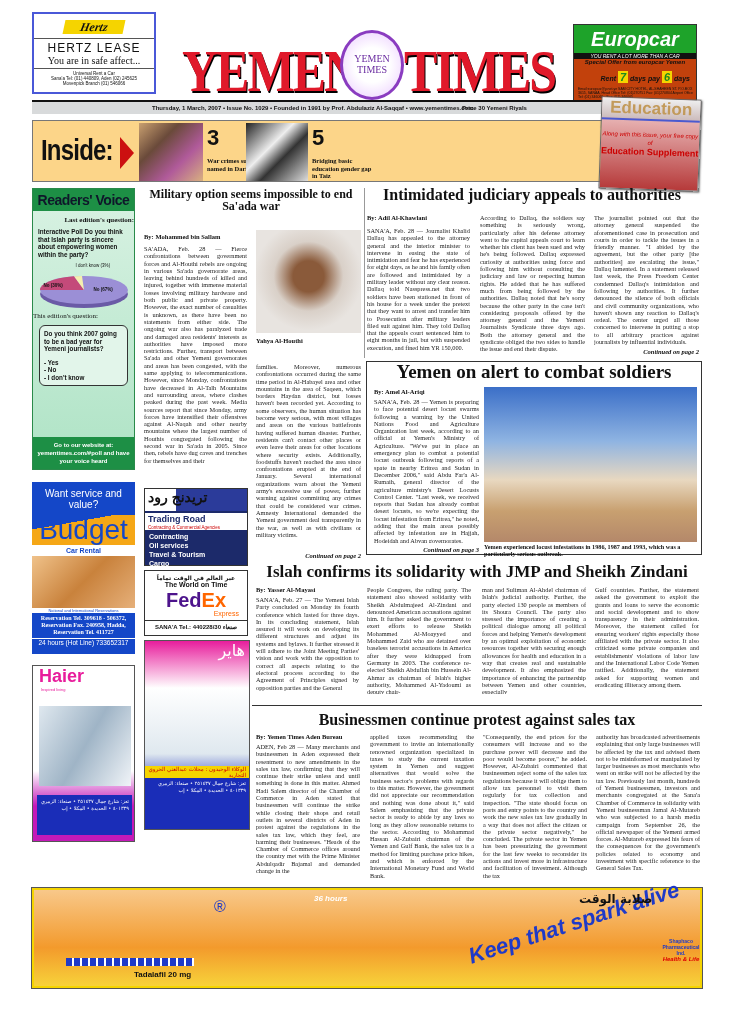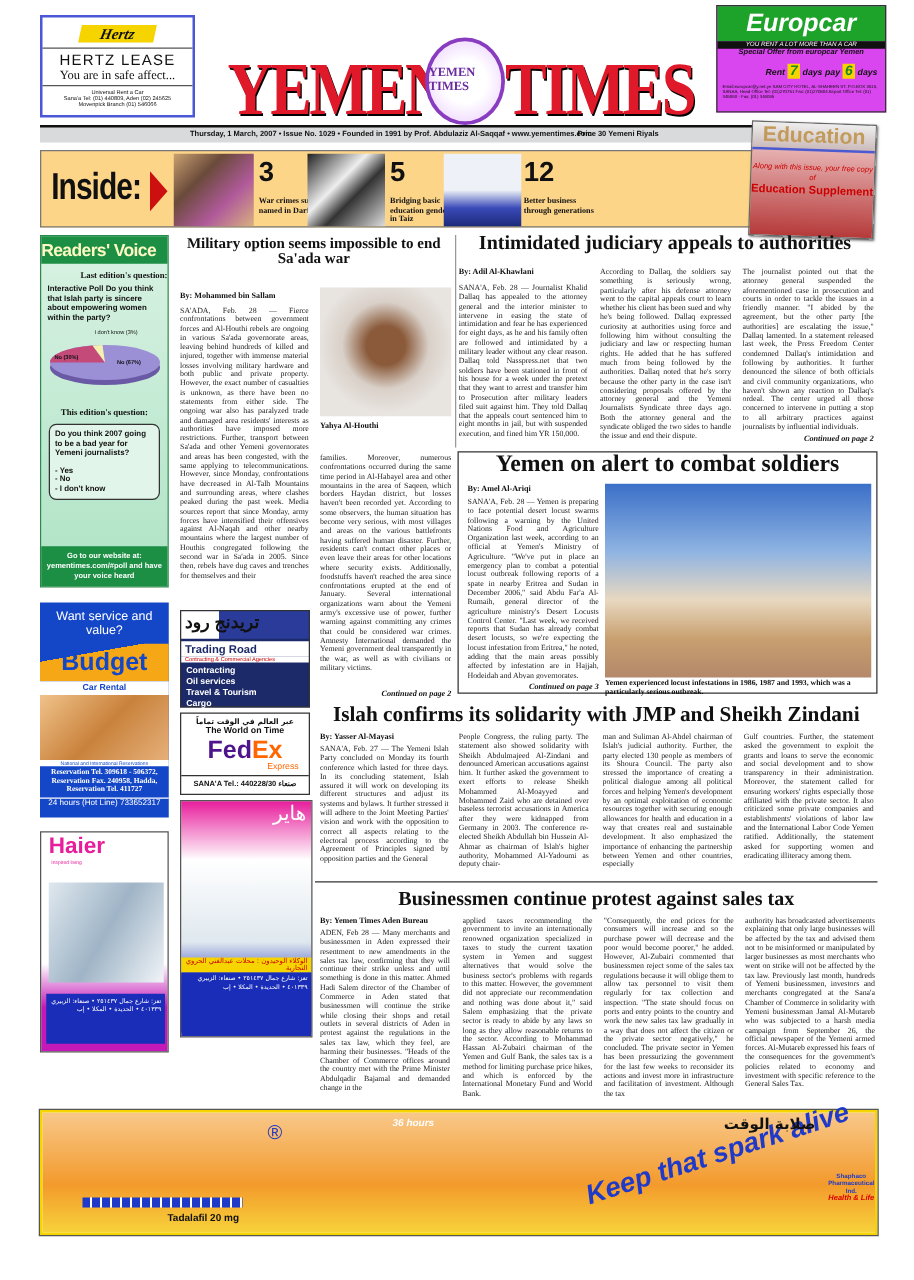--- a/index.html
+++ b/index.html
@@ -12,23 +12,23 @@
 .rule{background:#333}
 
 #hertz{left:32px;top:12px;width:124px;height:82px;border:2px solid #4a58d8;background:#fff;text-align:center}
 #hertz .logo{margin:6px auto 0;width:60px;height:14px;background:#f5d400;color:#111;font-weight:bold;font-style:italic;font-size:12px;line-height:14px;transform:skewX(-12deg)}
 #hertz .lease{font-size:12px;letter-spacing:1px;margin-top:4px;border-top:1px solid #555;padding-top:2px;font-family:"Liberation Sans",sans-serif}
 #hertz .safe{font-size:10px;border-bottom:1px solid #555;padding-bottom:2px}
 #hertz .small{font-size:4.5px;line-height:5px;margin-top:2px;font-family:"Liberation Sans",sans-serif}
 
 #mast-yemen{left:182px;top:42px;font-size:50px;font-weight:bold;color:#e0192a;letter-spacing:-2px;text-shadow:1px 1px 0 #000;font-family:"Liberation Serif",serif;transform:scaleY(1.2)}
 #mast-times{left:404px;top:42px;font-size:50px;font-weight:bold;color:#e0192a;letter-spacing:-2px;text-shadow:1px 1px 0 #000;transform:scaleY(1.2)}
-#emblem{left:340px;top:30px;width:64px;height:70px;border-radius:50%;border:3px solid #8a3cc0;background:radial-gradient(circle,#fff 40%,#f4e4ff 70%);color:#6a2ca0;text-align:left;font-size:10px;font-weight:bold;padding-top:20px}
-
-#europcar{left:573px;top:4px;width:136px;height:86px;border:1px solid #333;background:#d946ef}
+#emblem{left:340px;top:30px;width:64px;height:70px;border-radius:50%;border:3px solid #8a3cc0;background:radial-gradient(circle,#fff 40%,#f4e4ff 70%);color:#6a2ca0;text-align:center;font-size:10px;font-weight:normal;padding-top:20px}
+
+#europcar{left:573px;top:24px;width:124px;height:86px;border:1px solid #333;background:#c2410c}
 #europcar .top{background:#1ea32a;color:#fff;font-weight:bold;font-style:italic;font-size:20px;text-align:center;height:28px;line-height:28px;font-family:"Liberation Sans",sans-serif}
 #europcar .bar{background:#111;color:#fff;font-size:5px;text-align:center;font-style:italic;font-family:"Liberation Sans",sans-serif}
 #europcar .offer{font-size:6px;font-weight:bold;text-align:center;font-style:italic;font-family:"Liberation Sans",sans-serif}
 #europcar .rent{font-size:7px;font-weight:bold;text-align:right;padding-right:6px;margin-top:6px;font-style:italic;font-family:"Liberation Sans",sans-serif}
 #europcar .num{background:#f5d400;padding:0 2px;font-size:11px;color:#1a8a20}
 #europcar .addr{font-size:3.5px;line-height:4px;padding-left:4px;margin-top:4px;font-family:"Liberation Sans",sans-serif}
 
 #datebar{left:32px;top:100px;width:664px;height:14px;background:#d8dadb;border-top:2px solid #111;font-size:6px;font-weight:bold;line-height:12px;padding-left:120px;font-family:"Liberation Sans",sans-serif}
 #datebar .price{position:absolute;left:430px;top:0}
 
@@ -38,31 +38,31 @@
 .ins-item{position:absolute;top:2px;height:58px}
 .ins-img{position:absolute;top:0;width:64px;height:58px}
 .ins-num{position:absolute;top:2px;font-size:22px;font-weight:bold;font-family:"Liberation Sans",sans-serif}
 .ins-txt{position:absolute;top:34px;font-size:6.5px;font-weight:bold;line-height:7.5px;width:60px}
 #edu{left:600px;top:98px;width:100px;height:92px;background:linear-gradient(#f6d6d6,#b63a3a);border:1px solid #666;transform:rotate(2deg);text-align:center;box-shadow:1px 1px 2px #666}
 #edu .t{font-size:17px;font-weight:bold;color:#c29a5a;background:linear-gradient(#eee,#cbb);font-family:"Liberation Sans",sans-serif;border-bottom:2px solid #4a5ad0}
 #edu .a{font-size:6px;color:#c00;font-style:italic;margin-top:10px;font-family:"Liberation Sans",sans-serif;line-height:8px}
 #edu .s{font-size:9px;font-weight:bold;color:#c00;font-family:"Liberation Sans",sans-serif;line-height:10px}
 
 #rv{left:32px;top:188px;width:103px;height:282px;background:linear-gradient(#d9f2e3,#aee3c5);border:1px solid #2a8a4a}
-#rv .h{background:#1d8f45;color:#fef9c3;font-weight:bold;font-size:14px;height:22px;line-height:22px;font-family:"Liberation Sans",sans-serif;letter-spacing:-.5px}
+#rv .h{background:#1d8f45;color:#0f172a;font-weight:bold;font-size:14px;text-align:center;height:22px;line-height:22px;font-family:"Liberation Sans",sans-serif;letter-spacing:-.5px}
 #rv .q1{font-size:7px;font-weight:bold;text-align:right;margin-top:5px}
 #rv .poll{font-size:6.3px;font-weight:bold;line-height:7.5px;padding:4px 5px 0 5px;font-family:"Liberation Sans",sans-serif}
 #rv .pie{position:relative;width:92px;height:40px;margin:14px auto 0}
-#rv .q2{font-size:7px;font-weight:bold;text-align:center;margin-top:14px}
+#rv .q2{font-size:7px;font-weight:normal;margin-top:0}
 #rv .box{margin:5px 6px 0;border:1px solid #333;border-radius:6px;padding:4px;font-size:6.3px;font-weight:bold;line-height:7.5px;background:#e2f5ea;font-family:"Liberation Sans",sans-serif}
 #rv .foot{position:absolute;left:0;bottom:0;width:100%;background:#1d8f45;color:#fff;font-size:6px;font-weight:bold;text-align:center;padding:4px 2px;line-height:8px;font-family:"Liberation Sans",sans-serif}
 
 #budget{left:32px;top:482px;width:103px;height:172px;background:#1447c8;color:#fff;text-align:center;font-family:"Liberation Sans",sans-serif}
 #budget .want{font-size:10px;line-height:11px;padding-top:6px}
-#budget .band{background:#f5a716;height:30px;margin-top:5px;color:#1447c8;font-size:20px;font-weight:bold;line-height:30px;background:linear-gradient(170deg,#1447c8 30%,#f5a716 30%)}
+#budget .band{background:#f5a716;height:30px;margin-top:5px;color:#1447c8;font-size:28px;font-weight:normal;line-height:30px;background:linear-gradient(170deg,#1447c8 30%,#f5a716 30%)}
 #budget .car{font-size:7px;font-weight:bold;color:#1447c8;background:#fff;padding:2px}
 #budget .photo{height:52px;background:linear-gradient(135deg,#f0c28a,#c9823c,#e6b07a)}
 #budget .nat{font-size:4px;background:#fff;color:#1447c8}
 #budget .res{font-size:6px;font-weight:bold;line-height:7px;padding:2px;font-family:"Liberation Serif",serif}
 #budget .hot{font-size:6.5px;border-top:1px solid #fff}
 
 #haier{left:32px;top:665px;width:103px;height:177px;background:linear-gradient(#fff 60%,#c419b8 80%);border:1px solid #555}
 #haier .logo{color:#e81d9c;font-size:18px;font-weight:bold;padding-left:6px;font-family:"Liberation Sans",sans-serif}
 #haier .sub{color:#e81d9c;font-size:4px;padding-left:8px;font-family:"Liberation Sans",sans-serif}
 #haier .appl{position:absolute;left:6px;top:40px;width:92px;height:80px;background:linear-gradient(120deg,#dfe8ef,#9fb4c6,#f0f4f8)}
@@ -174,25 +174,20 @@
   <div class="ins-item" style="left:106px;width:130px">
     <div class="ins-img" style="background:linear-gradient(135deg,#c9a070,#6a4a3a,#b05a9a,#d8b080)"></div>
     <div class="ins-num" style="left:68px">3</div>
     <div class="ins-txt" style="left:68px">War crimes suspects named in Darfur</div>
   </div>
   <div class="ins-item" style="left:213px;width:130px">
     <div class="ins-img" style="width:62px;background:linear-gradient(135deg,#222,#eee 40%,#333 60%,#ddd)"></div>
     <div class="ins-num" style="left:66px">5</div>
     <div class="ins-txt" style="left:66px">Bridging basic education gender gap in Taiz</div>
   </div>
-  <div class="ins-item" style="left:322px;width:130px">
-    <div class="ins-img" style="width:62px;background:linear-gradient(#eef2f8 50%,#3a4ab8 75%,#1c2a7a)"></div>
-    <div class="ins-num" style="left:64px">12</div>
-    <div class="ins-txt" style="left:64px">Better business through generations</div>
-  </div>
 </div>
 
 <div id="edu" class="abs">
   <div class="t">Education</div>
   <div class="a">Along with this issue, your free copy of</div>
   <div class="s">Education Supplement</div>
 </div>
 
 <div id="rv" class="abs">
   <div class="h">Readers' Voice</div>

